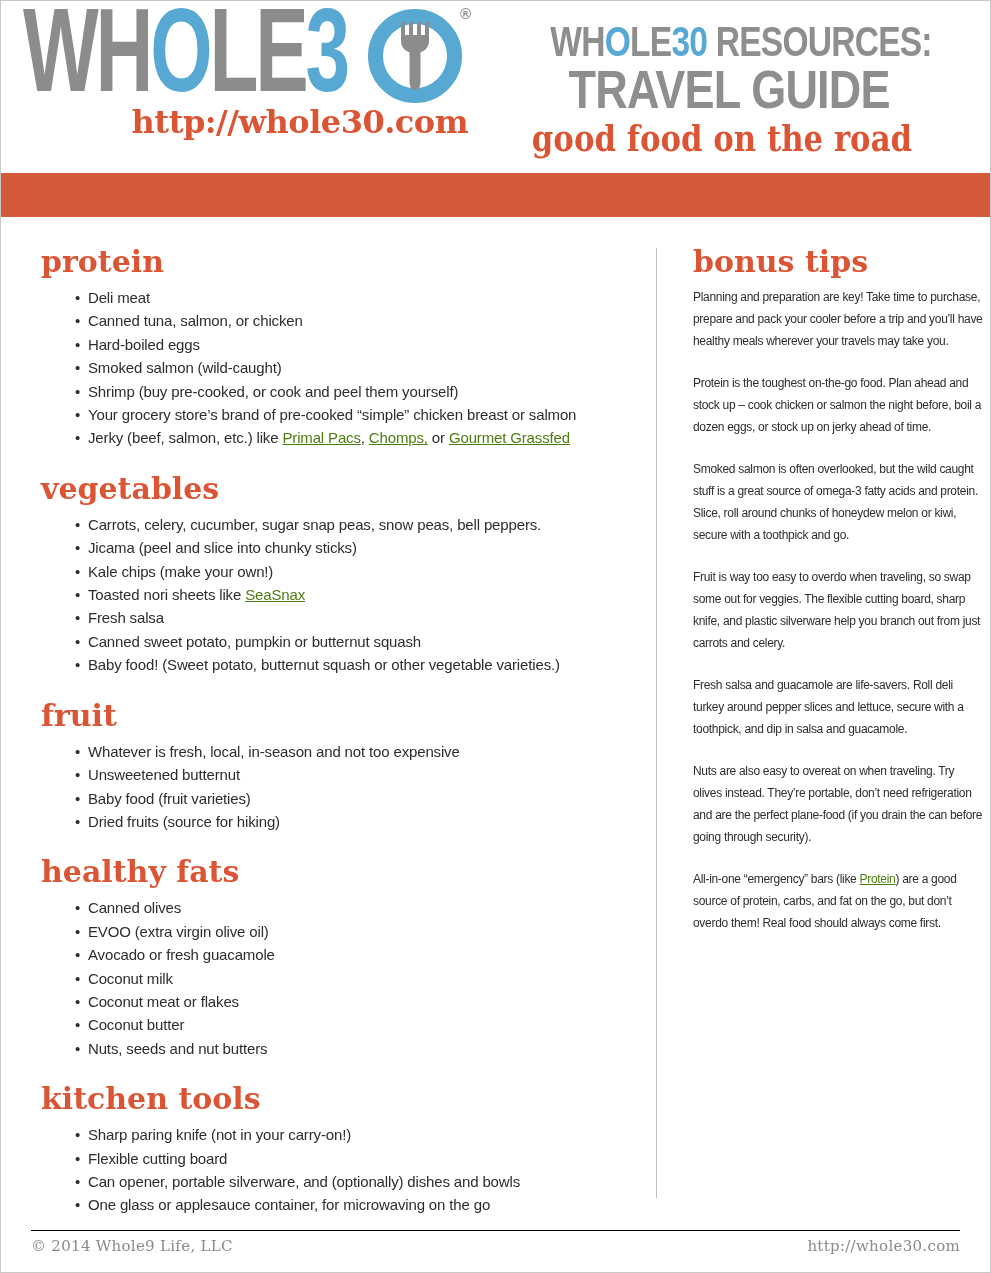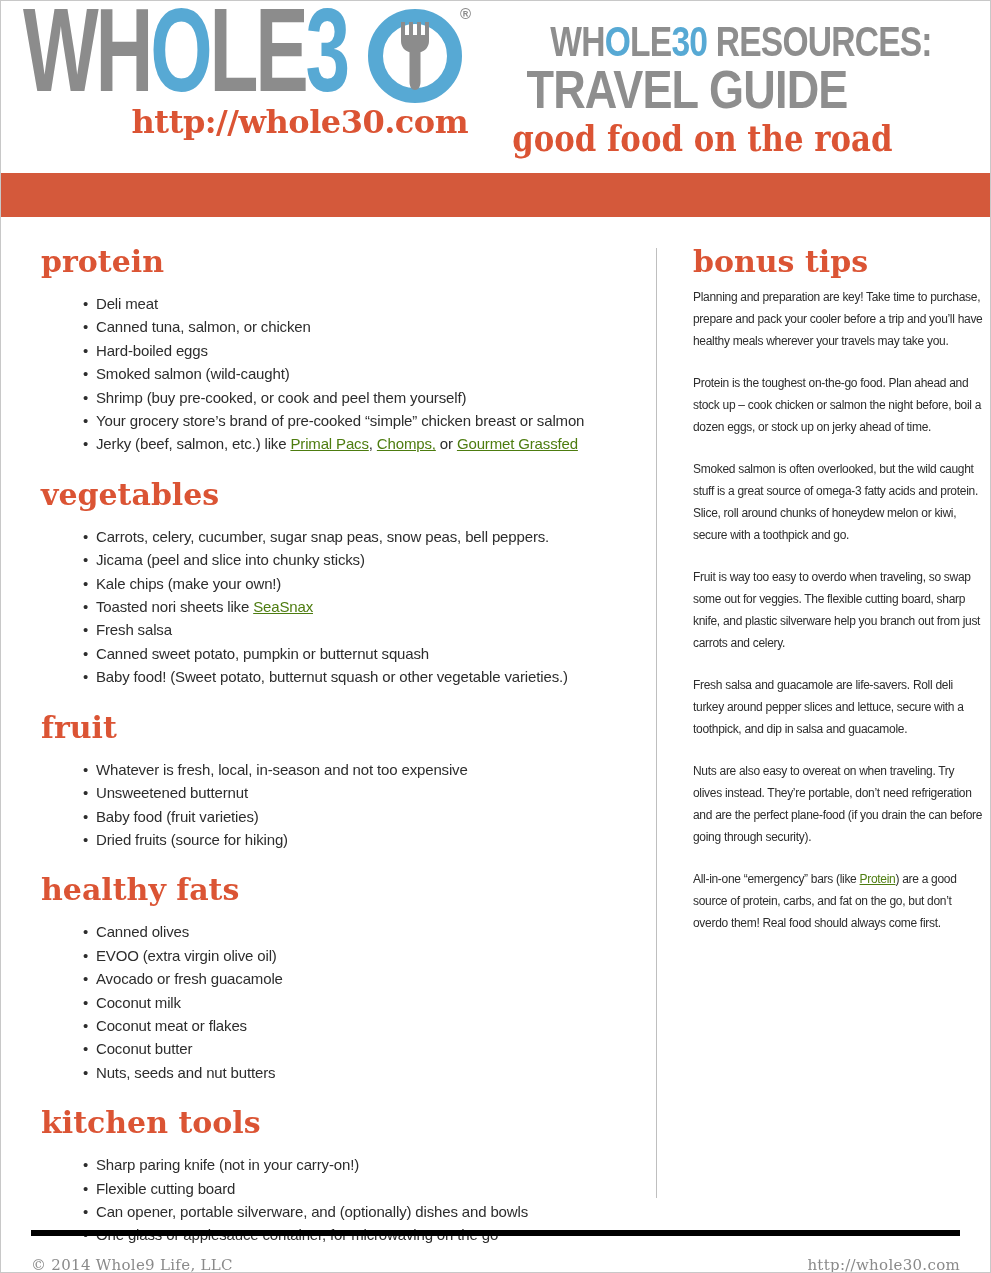--- a/index.html
+++ b/index.html
@@ -25,21 +25,21 @@
     position:absolute; left:345px; top:2px; width:94px; height:94px;
     border:15px solid #57a9d4; border-radius:50%;
   }
   .logo-ring svg { position:absolute; left:14px; top:-2px; }
   .logo-reg { position:absolute; left:437px; top:-2px; color:#8c8c8c; font-size:15px; font-weight:700; }
   .logo-url {
     width:445px; text-align:right; margin-top:-4px;
     font-family:"DejaVu Serif", serif; font-weight:700;
     font-size:32px; color:#db5434; letter-spacing:-0.5px;
   }
-  .title-block { position:absolute; right:58px; top:20px; text-align:left; }
+  .title-block { position:absolute; right:58px; top:20px; text-align:center; }
   .title-line1 {
     font-size:42px; font-weight:700; line-height:42px; white-space:nowrap;
     transform:scaleX(0.80); transform-origin:100% 50%; letter-spacing:-1px;
   }
   .title-line1 .g { color:#8e8e8e; } .title-line1 .b { color:#57a9d4; }
   .title-line2 {
     font-size:53px; font-weight:700; line-height:54px; color:#8e8e8e; white-space:nowrap;
     transform:scaleX(0.85); transform-origin:100% 50%; letter-spacing:-1px; margin-top:0px;
   }
   .title-tagline {
@@ -54,36 +54,36 @@
   .main { position:absolute; top:216px; left:0; right:0; bottom:55px; }
   .left-col { position:absolute; left:40px; top:27px; width:590px; }
   .divider { position:absolute; left:655px; top:31px; height:950px; width:1px; background:#bfbfbf; }
   .right-col { position:absolute; left:692px; top:27px; width:292px; }
 
   .sec-heading {
     margin:0 0 6px 0; font-family:"DejaVu Serif", serif; font-weight:700;
     font-size:30px; line-height:36px; color:#db5434; letter-spacing:0px;
   }
   .food-section { margin:0 0 21px 0; }
-  .sec-list { margin:12px; padding:0 0 0 43px; list-style:none; }
+  .sec-list { margin:4px; padding:0 0 0 43px; list-style:none; }
   .sec-list li {
     position:relative; font-size:15px; line-height:23.4px; letter-spacing:-0.15px; color:#2d2d2d;
   }
   .sec-list li::before { content:"\2022"; position:absolute; left:-13px; color:#2d2d2d; }
 
   .inline-link { color:#4d7c0f; text-decoration:underline; cursor:pointer; }
 
   .bonus-paras p {
     margin:0 0 20px 0; font-size:12px; line-height:22px; letter-spacing:-0.3px; color:#2d2d2d;
   }
 
   
   .footer {
     position:absolute; left:30px; right:30px; bottom:14px; height:28px;
-    border-top:6px solid #000000; padding-top:20px;
+    border-top:1px solid #000000; padding-top:6px;
     display:flex; justify-content:space-between; align-items:flex-start;
     font-family:"DejaVu Serif", serif; font-size:15px; color:#8a8a8a; letter-spacing:0.3px;
   }
 </style>
 </head>
 <body>
 
 <div class="page">
 
   <header class="header">

